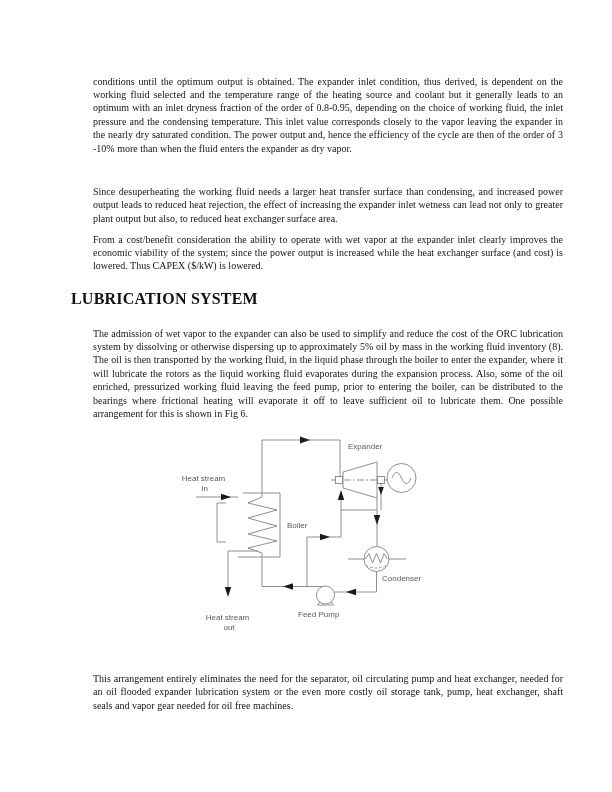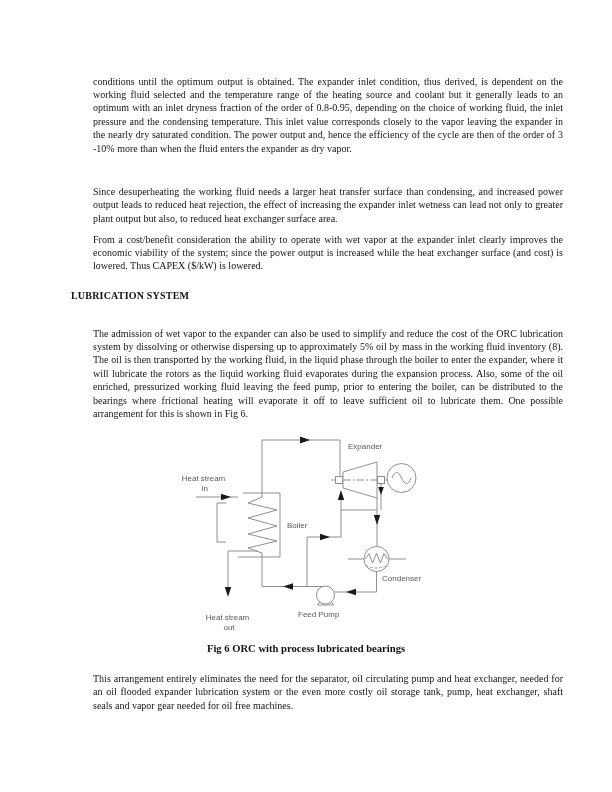--- a/index.html
+++ b/index.html
@@ -17,21 +17,21 @@
     margin:8px;
     font-size:10px;
     line-height:13.4px;
     text-align:justify;
     color:#141414;
   }
   .heading{
     position:absolute;
     left:71px;width:470px;
     margin:0;
-    font-size:10px;
+    font-size:16px;
     font-weight:bold;
     letter-spacing:.2px;
     color:#111;
   }
   .caption{
     position:absolute;
     left:0;width:612px;
     margin:0;
     text-align:center;
     font-size:10.6px;
@@ -117,17 +117,16 @@
 
     <path class="ln" d="M376.5,571.5 L376.5,592 L334.5,592"></path>
     <polygon class="ar" points="346,592 356,588.8 356,595.2"></polygon>
 
     <polygon class="lnw" points="317.5,605 333.5,605 329,599 322,599"></polygon>
     <circle class="lnw" cx="325.5" cy="595" r="9"></circle>
     <text x="298" y="617">Feed Pump</text>
 
   </svg>
 
-  <p class="caption" style="top:642.5px">Fig 6 ORC with process lubricated bearings</p>
 
   <p class="para" style="top:664px">This arrangement entirely eliminates the need for the separator, oil circulating pump and heat exchanger, needed for an oil flooded expander lubrication system or the even more costly oil storage tank, pump, heat exchanger, shaft seals and vapor gear needed for oil free machines.</p>
 
 </div>
 
 </body></html>

